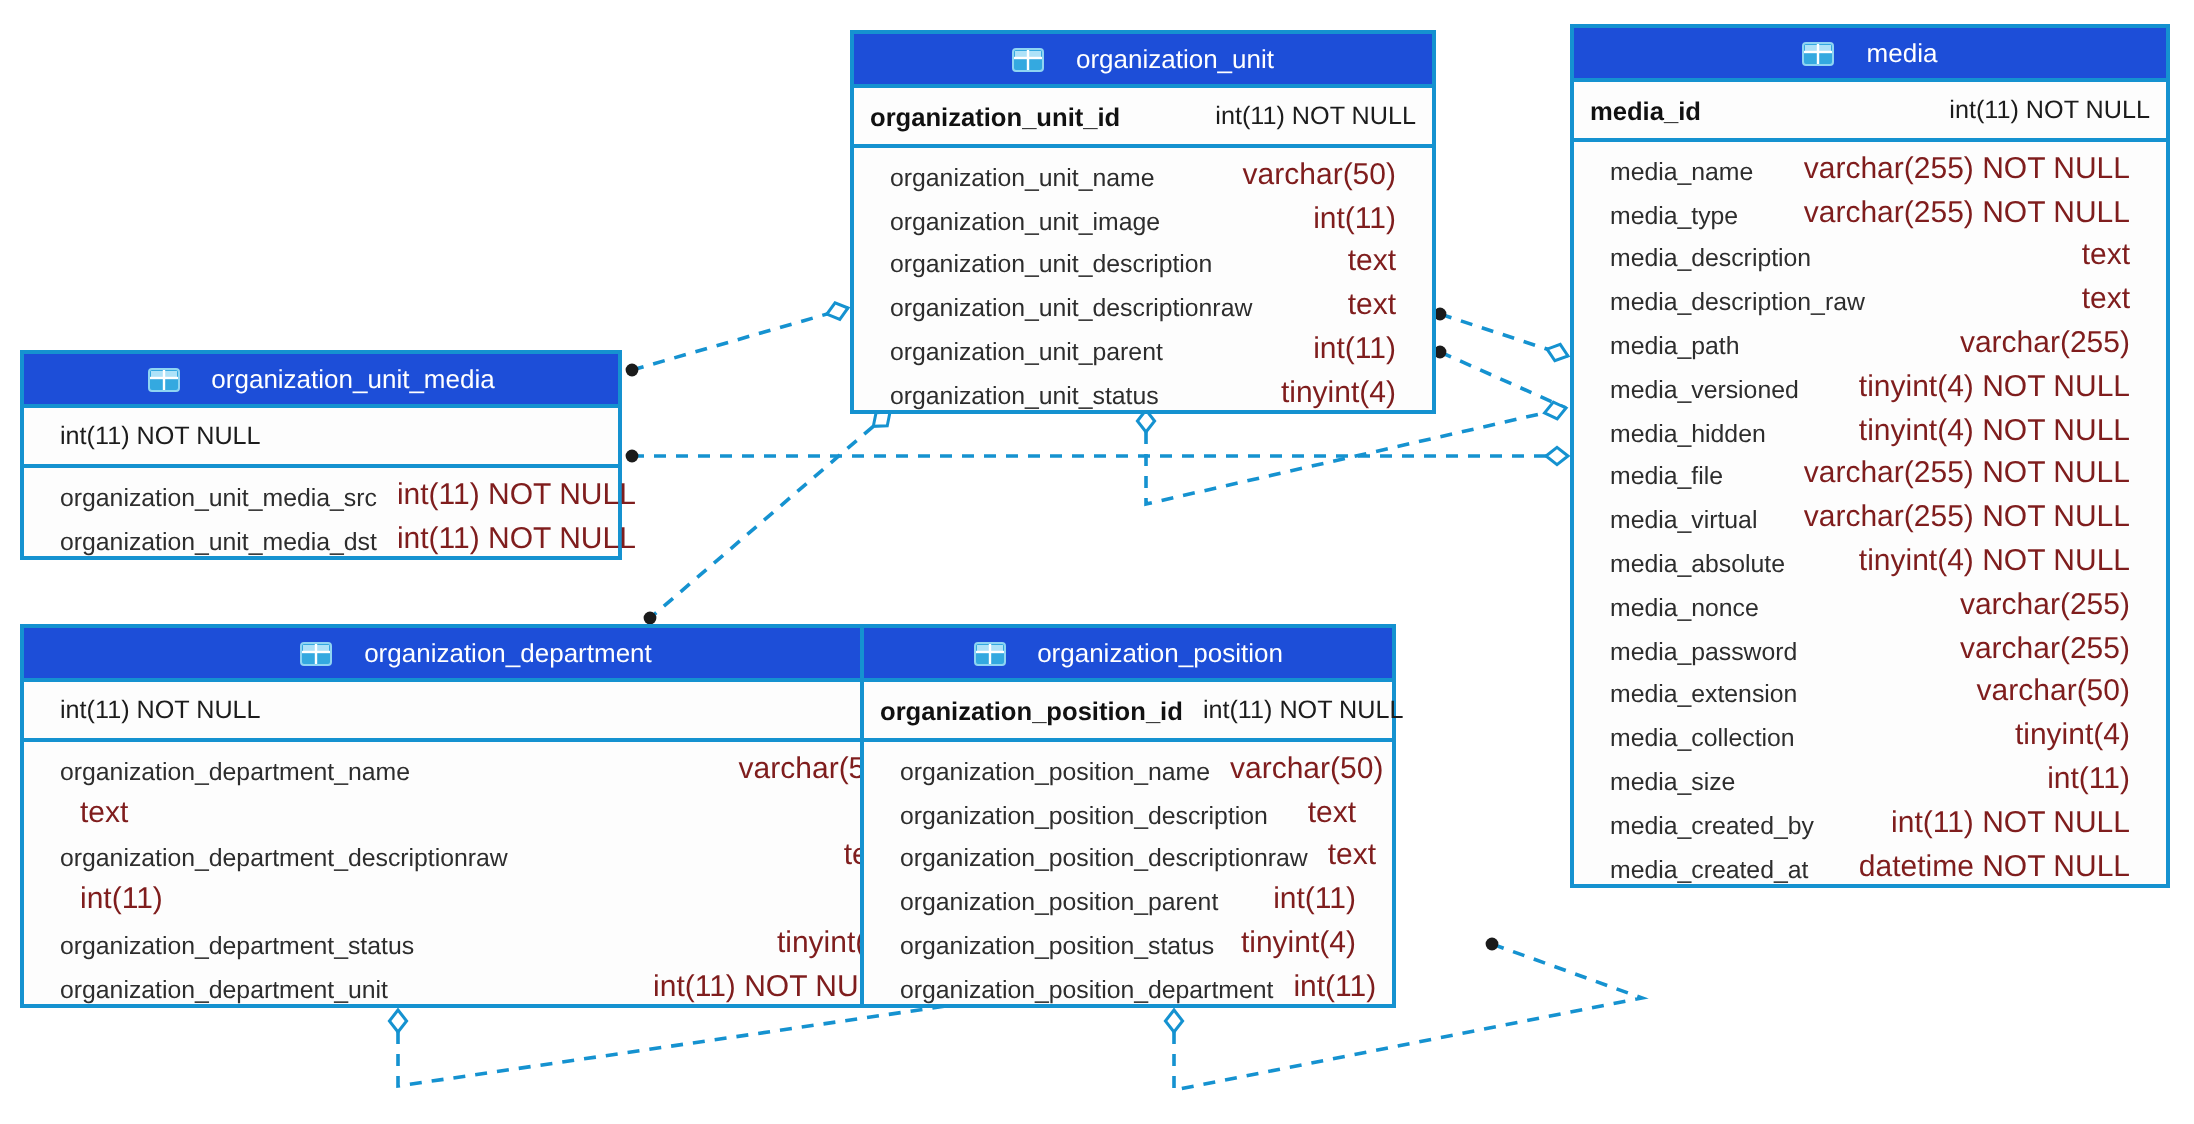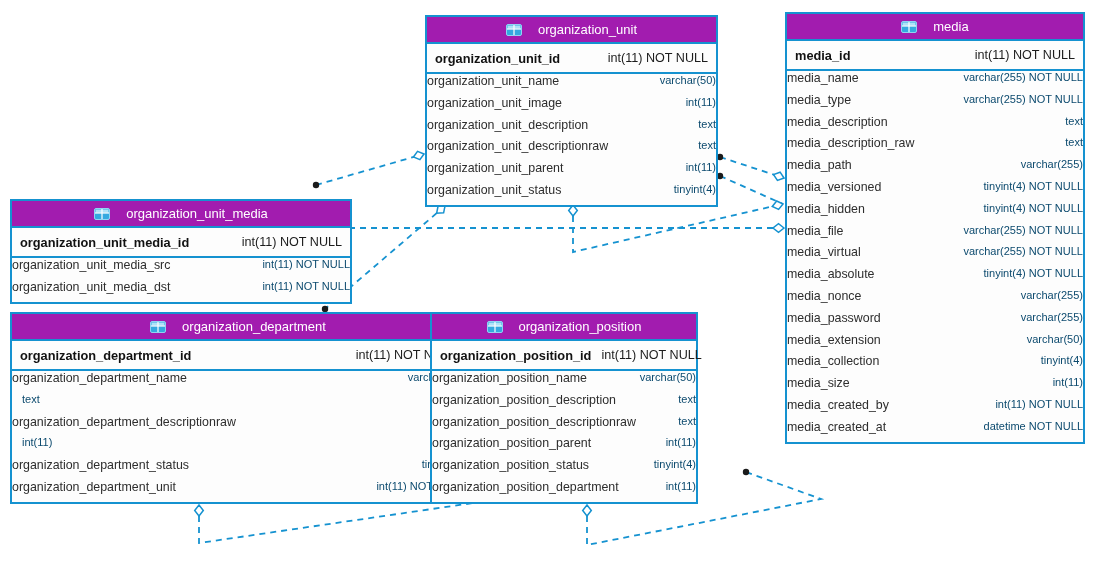--- a/index.html
+++ b/index.html
@@ -13,45 +13,45 @@
   #wires{position:absolute;left:0;top:0;width:1097px;height:562px;}
   .tbl{
     position:absolute;
     background:#fdfdfd;
     border:2px solid #1592d0;
     box-sizing:border-box;
     z-index:2;
   }
   .thead{
     height:25px;
-    background:#a21caf;
+    background:#1d4ed8;
     color:#ffffff;
     display:flex;align-items:center;justify-content:center;
     gap:16px;
     font-size:13px;
     border-bottom:2px solid #1592d0;
     cursor:move;
   }
   .ticon{flex:0 0 auto;display:block;}
   .pkrow{
     height:28px;
     display:flex;align-items:center;justify-content:space-between;
     padding:0 8px;
     border-bottom:2px solid #1592d0;
     background:#fdfdfd;
   }
   .row{
     height:21.8px;
-    display:flex;align-items:flex-start;justify-content:space-between;
-    padding:0 0;
+    display:flex;align-items:flex-end;justify-content:space-between;
+    padding:0 18px;
     background:#fdfdfd;
   }
   .cname{font-size:12.4px;color:#2d2d2d;white-space:nowrap;}
   .cname.pk{font-size:12.8px;font-weight:bold;color:#111111;}
-  .ctype{font-size:11px;color:#0c4a6e;white-space:nowrap;margin-left:10px;}
+  .ctype{font-size:15px;color:#7f1d1d;white-space:nowrap;margin-left:10px;}
   .pkrow .ctype{font-size:12.6px;color:#1c1c1c;}
 </style>
 </head>
 <body>
 
 <div id="canvas">
   <svg id="wires" xmlns="http://www.w3.org/2000/svg">
       <path d="M316 185 L424 154" fill="none" stroke="#1592d0" stroke-width="1.8" stroke-dasharray="6 5"></path>
       <path d="M316 228 L784 228" fill="none" stroke="#1592d0" stroke-width="1.8" stroke-dasharray="6 5"></path>
       <path d="M720 157 L784 178" fill="none" stroke="#1592d0" stroke-width="1.8" stroke-dasharray="6 5"></path>
@@ -199,32 +199,31 @@
         <div class="row">
     <span class="cname">media_created_by</span>
     <span class="ctype">int(11) NOT NULL</span>
   </div>
         <div class="row">
     <span class="cname">media_created_at</span>
     <span class="ctype">datetime NOT NULL</span>
   </div>
       </div>
   </div>
-    <div class="tbl" style="left: 10px; top: 175px; width: 342px; margin-top: 24px;">
+    <div class="tbl" style="left: 10px; top: 175px; width: 301px;">
     <div class="thead">
       <svg class="ticon" width="16" height="12" viewBox="0 0 16 12">
         <rect x="0.5" y="0.5" width="15" height="11" rx="1.5" fill="#34a9e0" stroke="#8fd4f2" stroke-width="1"></rect>
         <rect x="1.5" y="1.5" width="13" height="3.2" fill="#aee2f8"></rect>
         <line x1="8" y1="1" x2="8" y2="11" stroke="#ffffff" stroke-width="1.2"></line>
         <line x1="1" y1="5" x2="15" y2="5" stroke="#ffffff" stroke-width="1.2"></line>
       </svg>
       <span class="tname">organization_unit_media</span>
     </div>
     <div class="pkrow">
-      <span class="cname pk">organization_unit_media_id</span>
       <span class="ctype">int(11) NOT NULL</span>
     </div>
     <div class="rows">
         <div class="row">
     <span class="cname">organization_unit_media_src</span>
     <span class="ctype">int(11) NOT NULL</span>
   </div>
         <div class="row">
     <span class="cname">organization_unit_media_dst</span>
     <span class="ctype">int(11) NOT NULL</span>
@@ -235,21 +234,20 @@
     <div class="thead">
       <svg class="ticon" width="16" height="12" viewBox="0 0 16 12">
         <rect x="0.5" y="0.5" width="15" height="11" rx="1.5" fill="#34a9e0" stroke="#8fd4f2" stroke-width="1"></rect>
         <rect x="1.5" y="1.5" width="13" height="3.2" fill="#aee2f8"></rect>
         <line x1="8" y1="1" x2="8" y2="11" stroke="#ffffff" stroke-width="1.2"></line>
         <line x1="1" y1="5" x2="15" y2="5" stroke="#ffffff" stroke-width="1.2"></line>
       </svg>
       <span class="tname">organization_department</span>
     </div>
     <div class="pkrow">
-      <span class="cname pk">organization_department_id</span>
       <span class="ctype">int(11) NOT NULL</span>
     </div>
     <div class="rows">
         <div class="row">
     <span class="cname">organization_department_name</span>
     <span class="ctype">varchar(50)</span>
   </div>
         <div class="row">
     <span class="ctype">text</span>
   </div>

